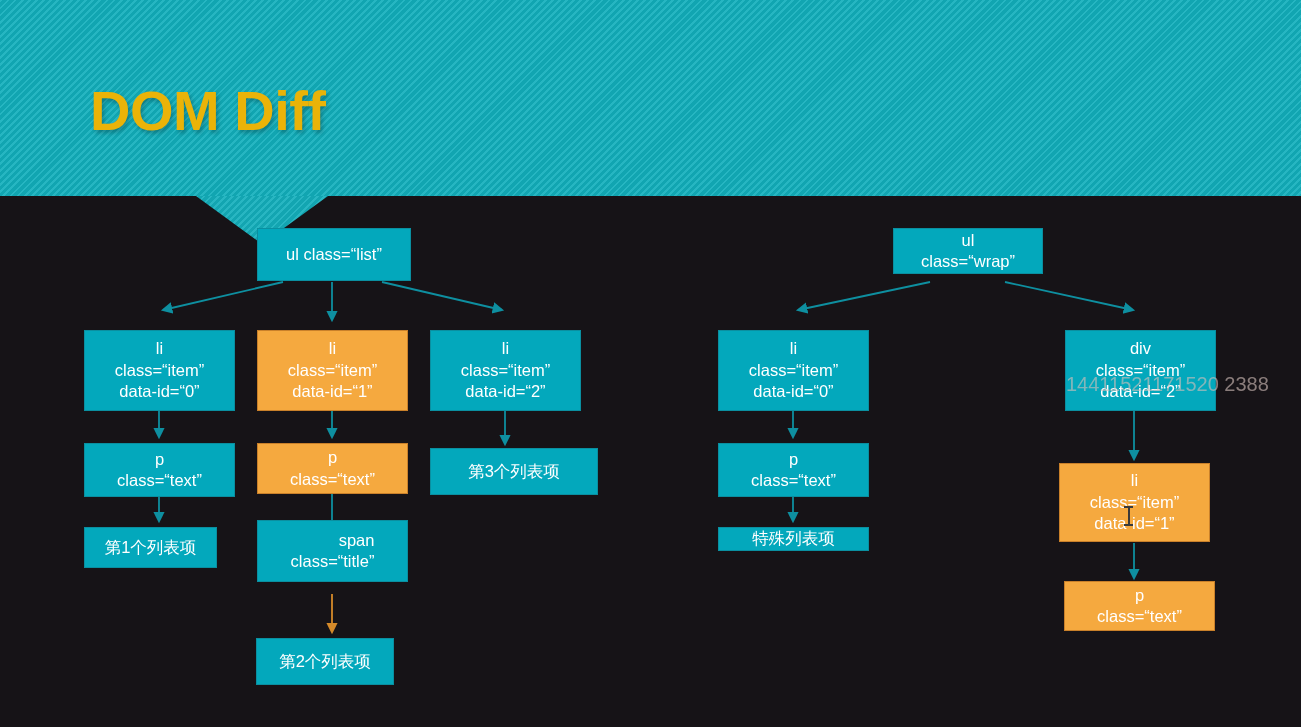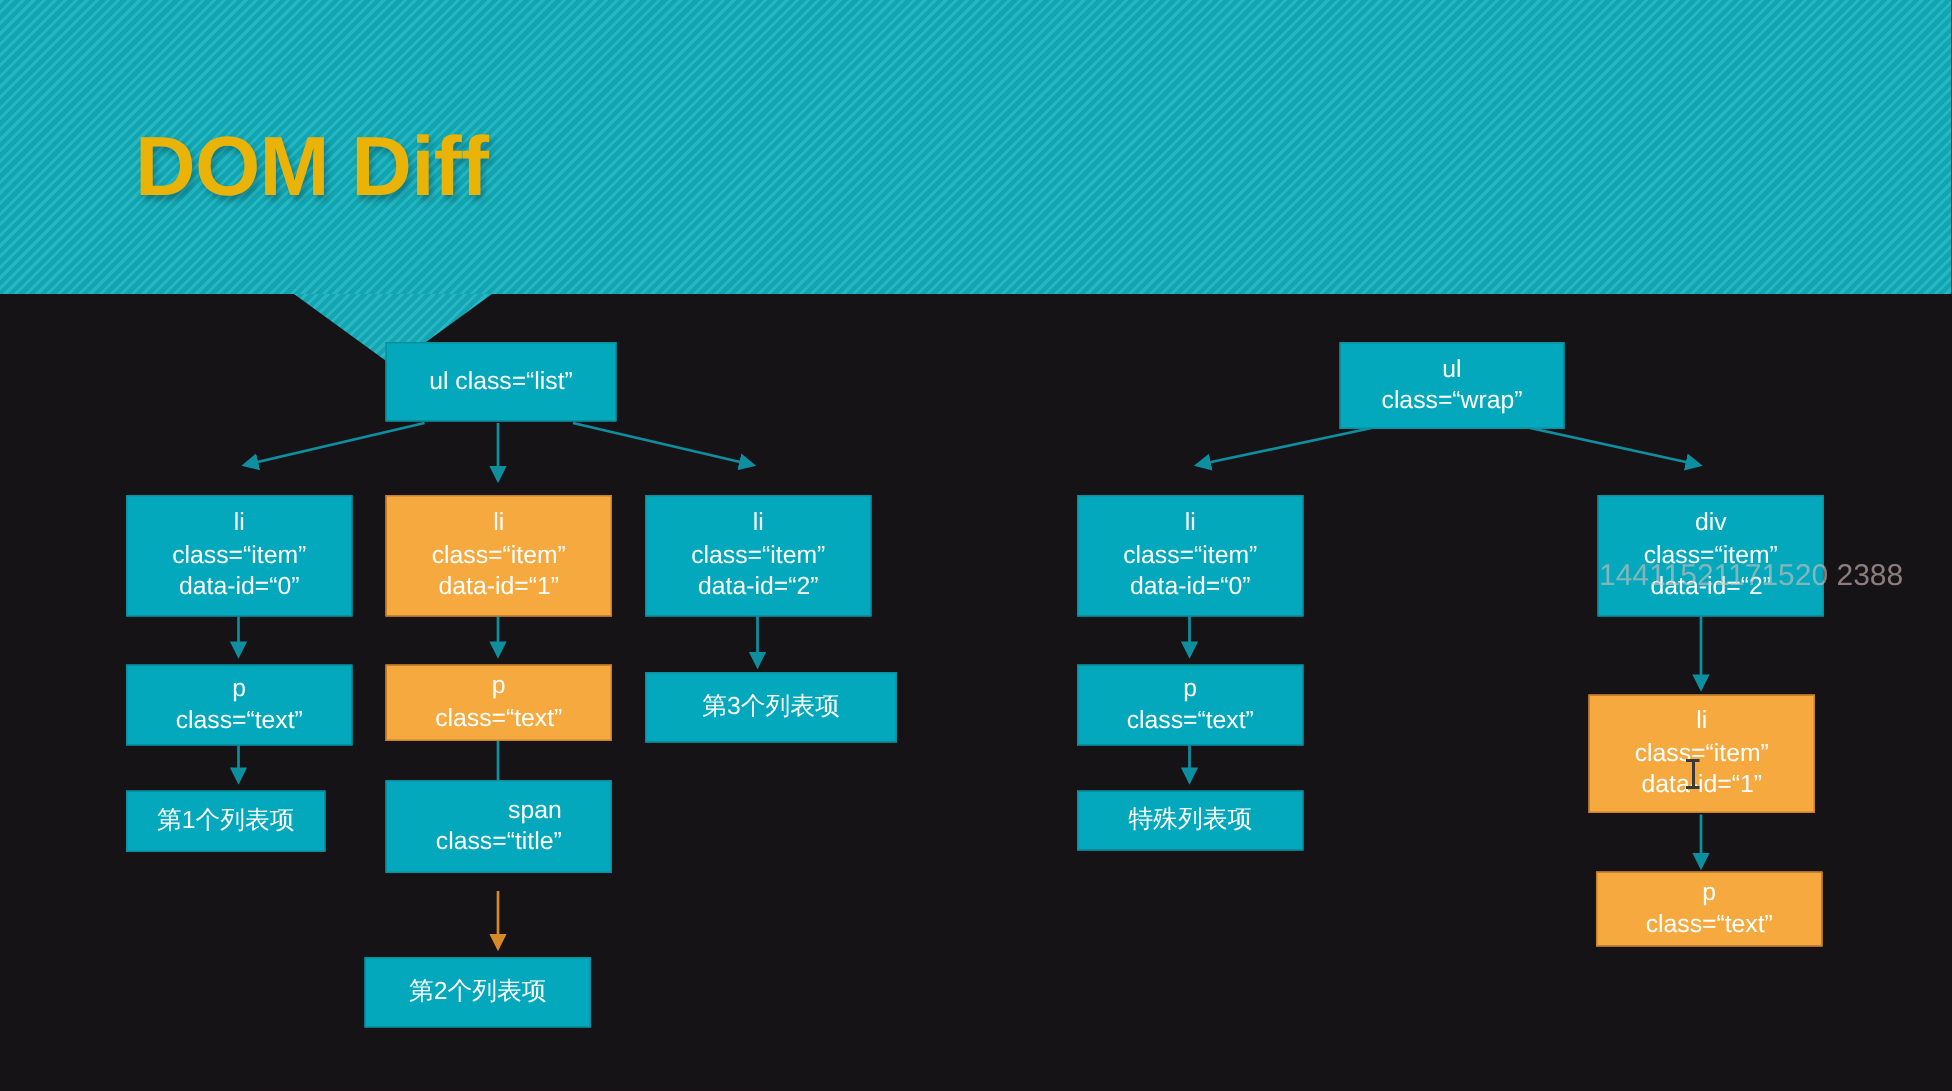--- a/index.html
+++ b/index.html
@@ -175,25 +175,25 @@
 
   <div class="node teal" style="left:84px;top:527px;width:133px;height:41px;">
     <span class="ln">第1个列表项</span>
   </div>
 
   <div class="node teal" style="left:257px;top:520px;width:151px;height:62px;text-align:right;">
     <span class="ln">span
 class=“title”</span>
   </div>
 
-  <div class="node teal" style="left:243px;top:638px;width:151px;height:47px;">
+  <div class="node teal" style="left:256px;top:638px;width:138px;height:47px;">
     <span class="ln">第2个列表项</span>
   </div>
 
-  <div class="node teal" style="left:893px;top:228px;width:150px;height:58px;">
+  <div class="node teal" style="left:893px;top:228px;width:150px;height:46px;">
     <span class="ln">ul
 class=“wrap”</span>
   </div>
 
   <div class="node teal" style="left:718px;top:330px;width:151px;height:81px;">
     <span class="ln">li
 class=“item”
 data-id=“0”</span>
   </div>
 
@@ -201,21 +201,21 @@
     <span class="ln">div
 class=“item”
 data-id=“2”</span>
   </div>
 
   <div class="node teal" style="left:718px;top:443px;width:151px;height:54px;">
     <span class="ln">p
 class=“text”</span>
   </div>
 
-  <div class="node teal" style="left:718px;top:527px;width:151px;height:40px;">
+  <div class="node teal" style="left:718px;top:527px;width:151px;height:24px;">
     <span class="ln">特殊列表项</span>
   </div>
 
   <div class="node orange" style="left:1059px;top:463px;width:151px;height:79px;">
     <span class="ln">li
 class=“item”
 data-id=“1”</span>
   </div>
 
   <div class="node orange" style="left:1064px;top:581px;width:151px;height:50px;">

